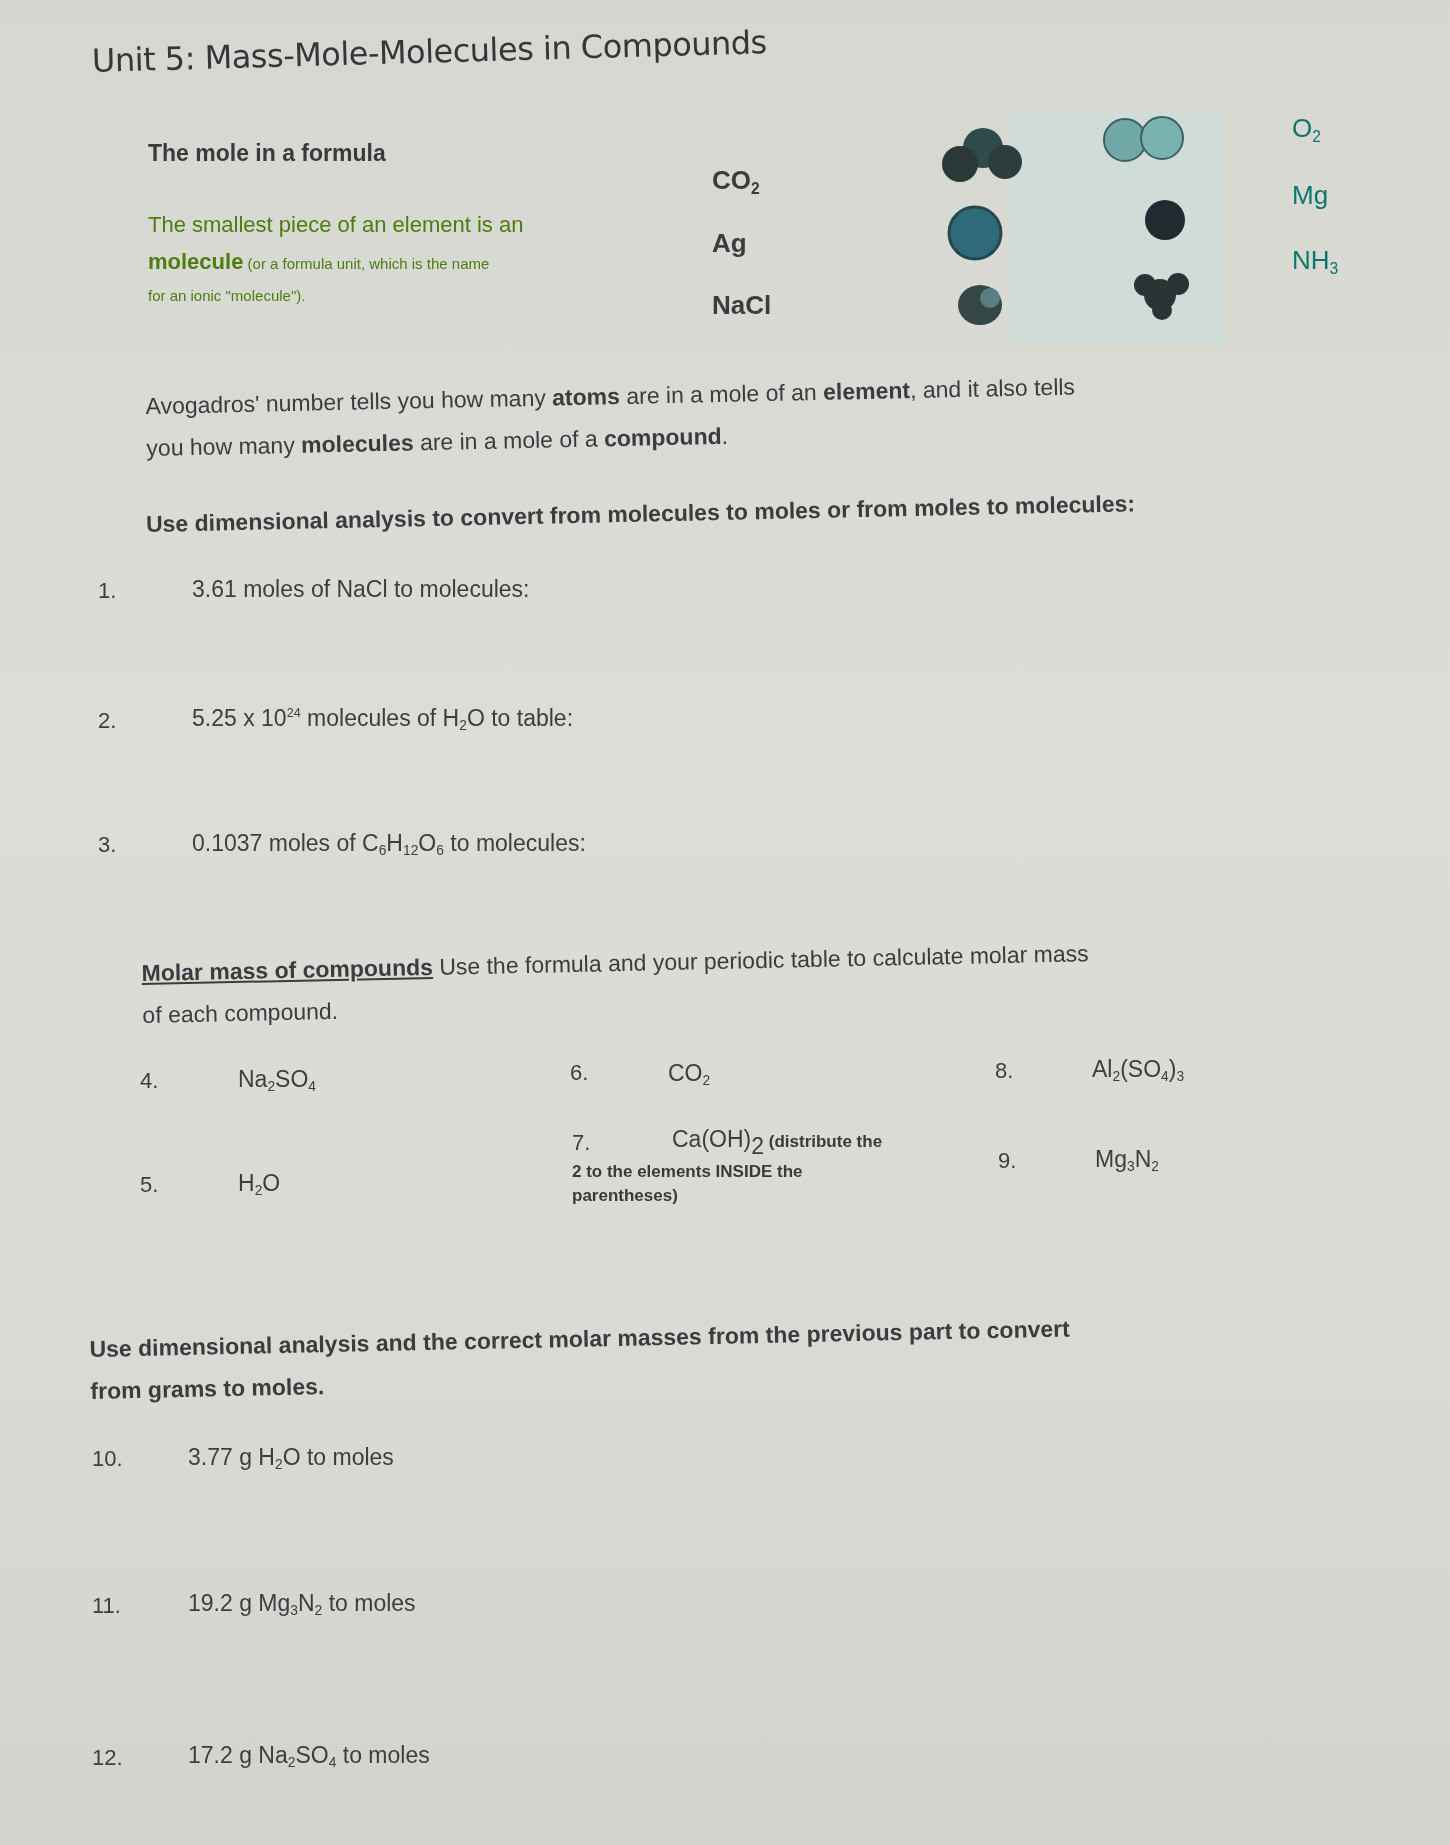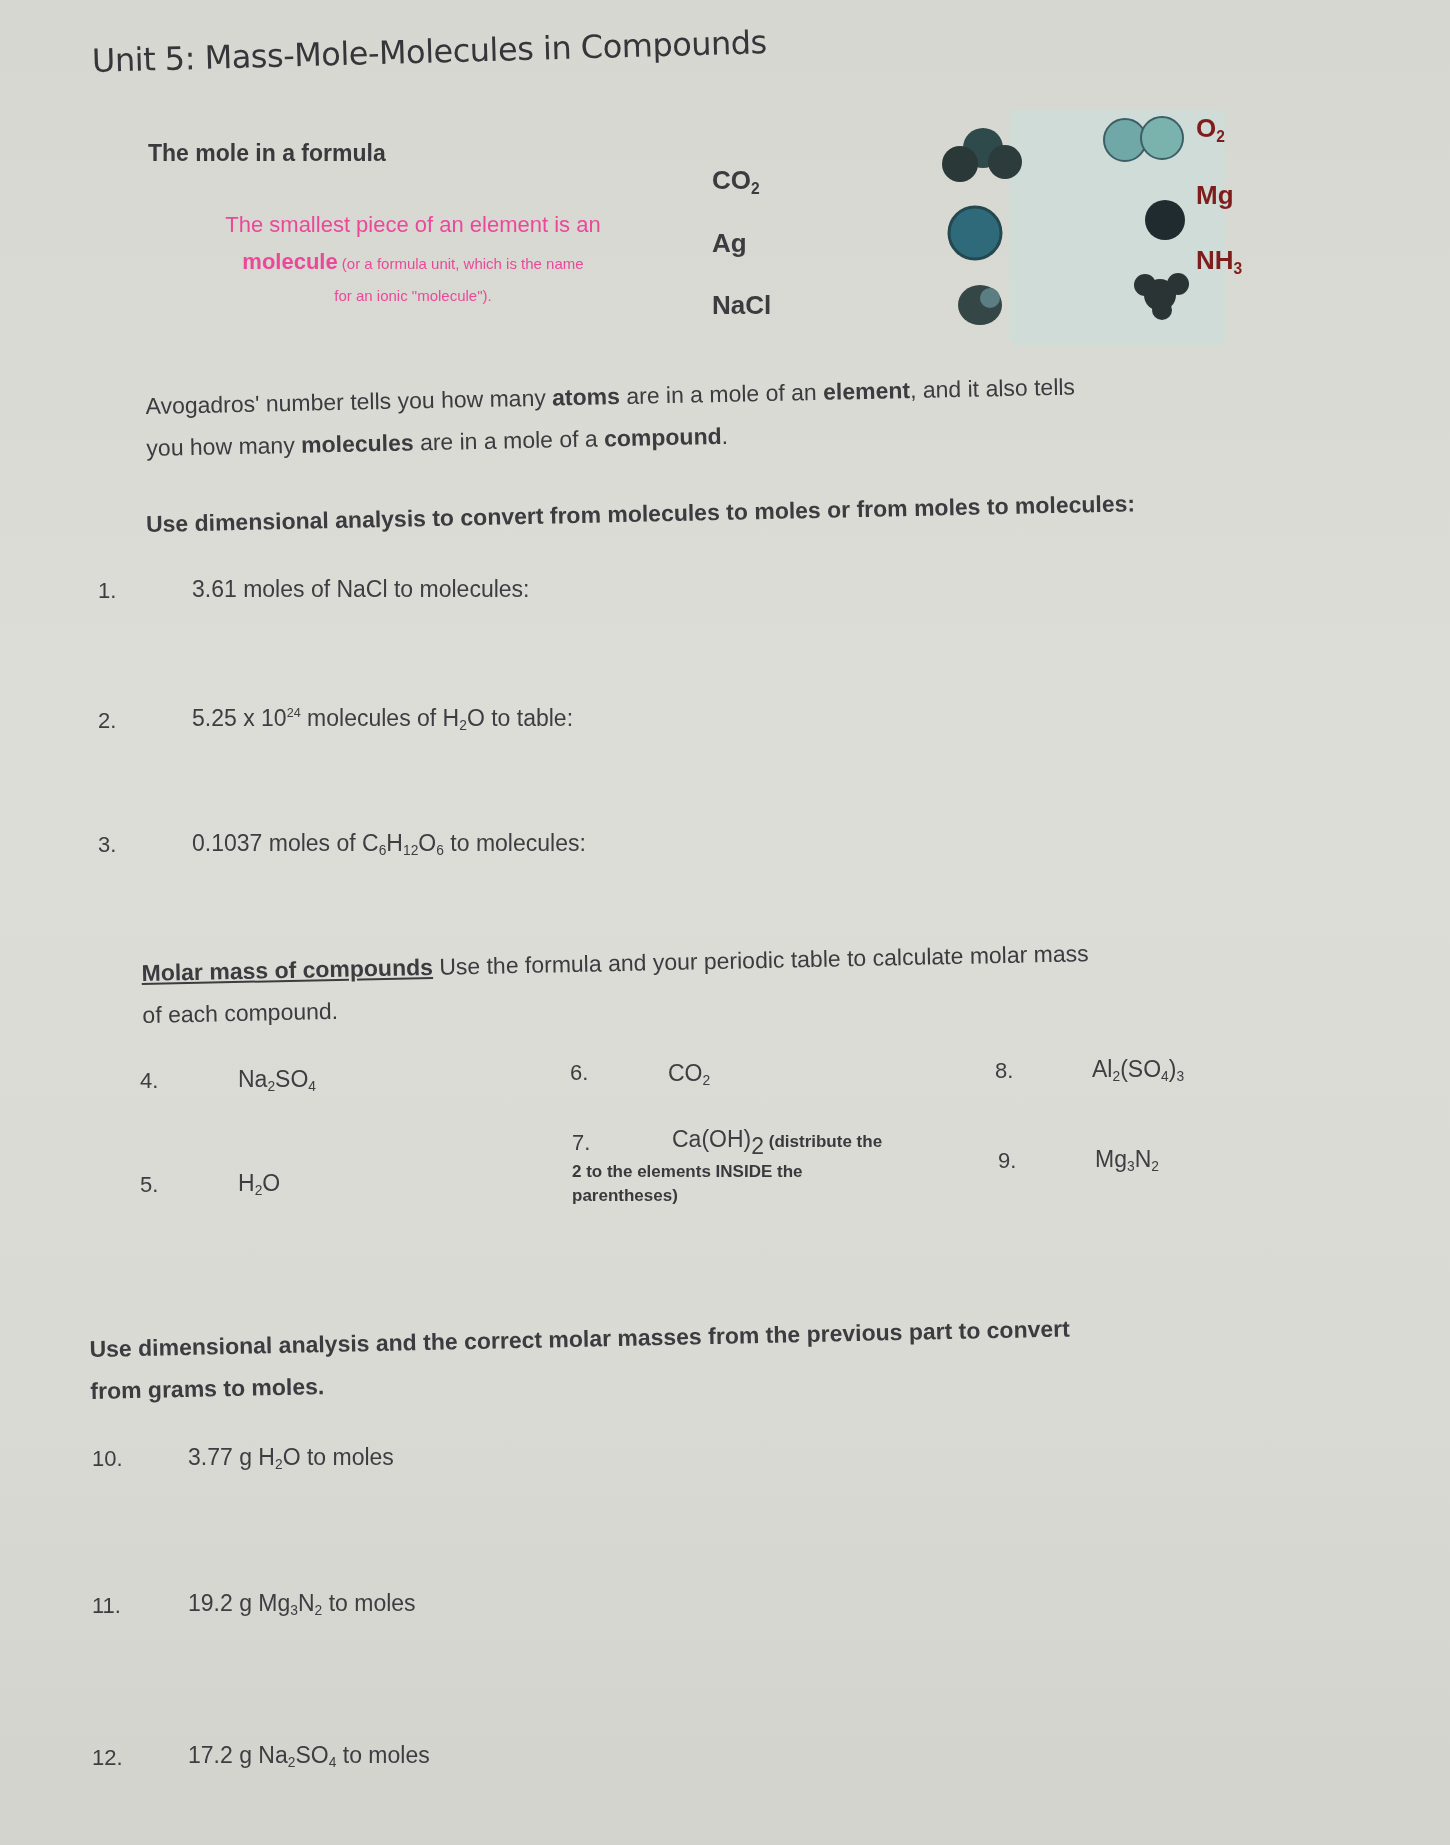--- a/index.html
+++ b/index.html
@@ -10,25 +10,25 @@
     color: #3a3a3e;
     position: relative;
   }
   .abs { position: absolute; }
   .title {
     left: 92px; top: 42px; font-size: 32px; color: #35353a;
     transform: rotate(-1.6deg); transform-origin: left center;
     font-family: "DejaVu Sans", sans-serif; letter-spacing: -0.5px;
   }
   .intro-head { left: 148px; top: 140px; font-size: 23px; font-weight: bold; color: #3a3a3e; }
-  .intro-para { left: 148px; top: 205px; width: 530px; font-size: 22px; line-height: 40px; font-weight: bold; color: #ec4899; text-align: center; }
+  .intro-para { left: 148px; top: 205px; width: 530px; font-size: 22px; line-height: 40px; font-weight: bold; color: #4d7c0f; }
   .intro-para .note { font-size: 15px; font-weight: normal; margin-top: 17px; }
   .intro-para .plain { font-weight: normal; }
   .formula-col { left: 712px; font-size: 26px; font-weight: bold; color: #3b3b40; }
-  .formula-right { left: 1196px; font-size: 26px; font-weight: bold; color: #7f1d1d; }
+  .formula-right { left: 1292px; font-size: 26px; font-weight: normal; color: #0f766e; }
   sub { font-size: 0.6em; vertical-align: -0.3em; }
   sup { font-size: 0.55em; vertical-align: 0.7em; }
   .mol-panel {
     left: 1010px; top: 110px; width: 215px; height: 235px;
     background: #cfdcd8; border-radius: 6px;
   }
   .para { font-size: 23px; line-height: 42px; color: #3b3b40; }
   .bold { font-weight: bold; }
   .rot { transform: rotate(-1.2deg); transform-origin: left center; }
   .item-num { font-size: 22px; color: #3d3d42; }

